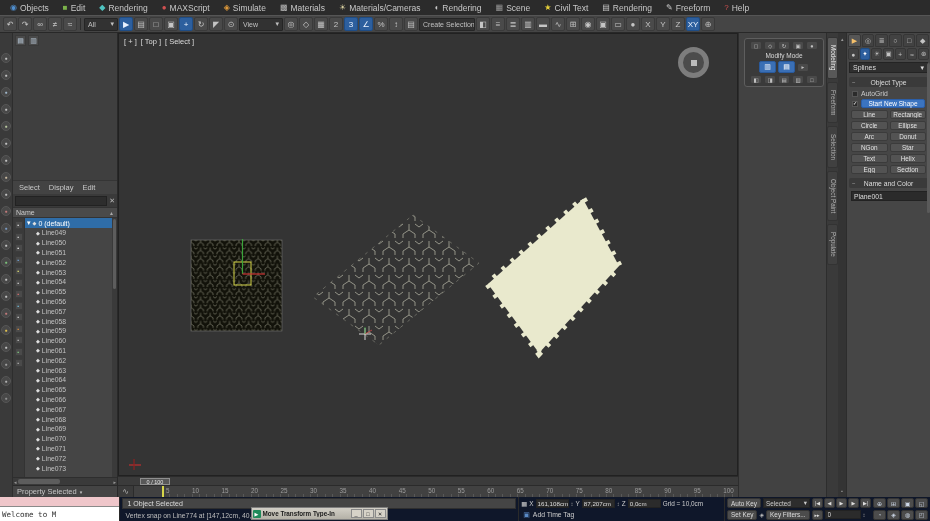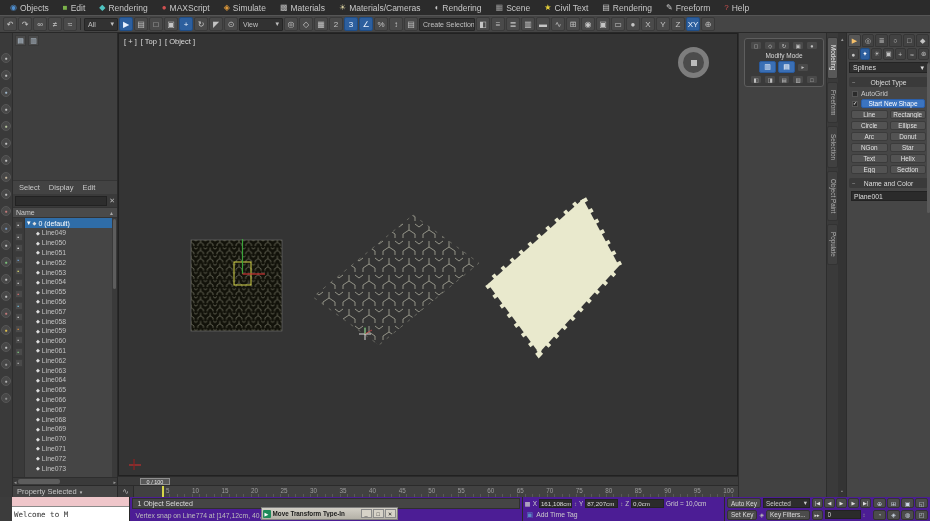--- a/index.html
+++ b/index.html
@@ -88,21 +88,21 @@
   .cbrow{display:flex;align-items:center;gap:3px;height:9px;padding:0 4px;font-size:6.8px;color:#ccc;margin-top:1px}
   .checkbox{width:6px;height:6px;background:#2b2b2b;border:1px solid #555;font-size:5px;color:#fff;display:flex;align-items:center;justify-content:center;line-height:1}
   .snsbtn{flex:1;height:9px;background:#3b74c0;border:1px solid #2b5ea8;border-radius:2px;color:#fff;font-size:6.5px;display:flex;align-items:center;justify-content:center}
   .otgrid{display:grid;grid-template-columns:1fr 1fr;gap:2px;padding:2px 3px}
   .otbtn{height:9px;background:#535353;border:1px solid #3b3b3b;border-radius:2px;font-size:6.4px;color:#e2e2e2;display:flex;align-items:center;justify-content:center;overflow:hidden}
   .namerow{display:flex;gap:2px;padding:2px 3px;align-items:center}
   .namefield{flex:1;height:10px;background:#2b2b2b;border:1px solid #222;font-size:6.8px;color:#ddd;padding:0 2px;font-family:"Liberation Sans",sans-serif}
   .cp-scroll{position:absolute;right:0;top:30px;width:3px;height:150px;background:#5a5a5a;border-radius:2px}
 
   
-  .statusbar{position:absolute;left:12px;top:497px;right:0;height:24px;background:#4c1d95;display:flex}
+  .statusbar{position:absolute;left:0;top:497px;right:0;height:24px;background:#0f172a;display:flex}
   .listener{width:122px;display:flex;flex-direction:column;border-right:1px solid #292929}
   .pinkrow{height:10px;background:#efc6ca;border-bottom:1px solid #8a8a8a}
   .whiterow{flex:1;background:#fff;color:#333;font-family:"DejaVu Sans Mono",monospace;font-size:7.5px;display:flex;align-items:center;padding:0 2px;white-space:nowrap;overflow:hidden}
   .statmid{width:408px;display:flex;flex-direction:column;position:relative;border-right:1px solid #2a2a2a}
   .statrow1{height:11px;background:#454545;border:1px solid #2f2f2f;margin:1px 2px 0;font-size:7px;display:flex;align-items:center;padding:0 5px;color:#ddd}
   .statrow2{flex:1;font-size:6.8px;color:#bdbdbd;display:flex;align-items:center;padding:0 6px;white-space:nowrap;overflow:hidden}
   .miniwin{position:absolute;left:131px;top:10px;width:137px;height:13px;background:linear-gradient(#d2cfc6,#b4b1a7);border:1px solid #7f7f7f;display:flex;align-items:center;padding:0 1px;gap:2px;z-index:5}
   .mw-icon{width:8px;height:8px;background:#1f8a5a;border-radius:1px;color:#fff;font-size:5px;display:flex;align-items:center;justify-content:center}
   .mw-title{flex:1;font-size:6.3px;font-weight:bold;color:#1a1a1a;white-space:nowrap;overflow:hidden}
   .mw-btn{width:11px;height:9px;background:#d6d2c8;border:1px solid #8a8a8a;font-size:5.5px;color:#222;display:flex;align-items:center;justify-content:center}
@@ -618,21 +618,21 @@
         <span>Property Selected</span>
         <span style="font-size:5px">▾</span>
       </div>
     </div>
 
     <div class="vpcol">
       <div class="viewport">
         <div class="vp-label">
           <span>[ + ]</span>
           <span>[ Top ]</span>
-          <span>[ Object ]</span>
+          <span>[ Select ]</span>
         </div>
         <div class="viewcube"></div>
 
         <svg class="shapes" width="620" height="443" viewBox="0 0 620 443">
           <defs>
             <pattern id="wireP" width="20" height="17" patternUnits="userSpaceOnUse">
               <g stroke="#9d9d90" stroke-width="0.9" fill="none">
                 <path d="M10,3 L10,9 M10,9 L4,13 M10,9 L16,13"></path>
                 <path d="M0,6 L4,3 M20,6 L16,3"></path>
                 <path d="M4,13 L4,17 M16,13 L16,17"></path>

